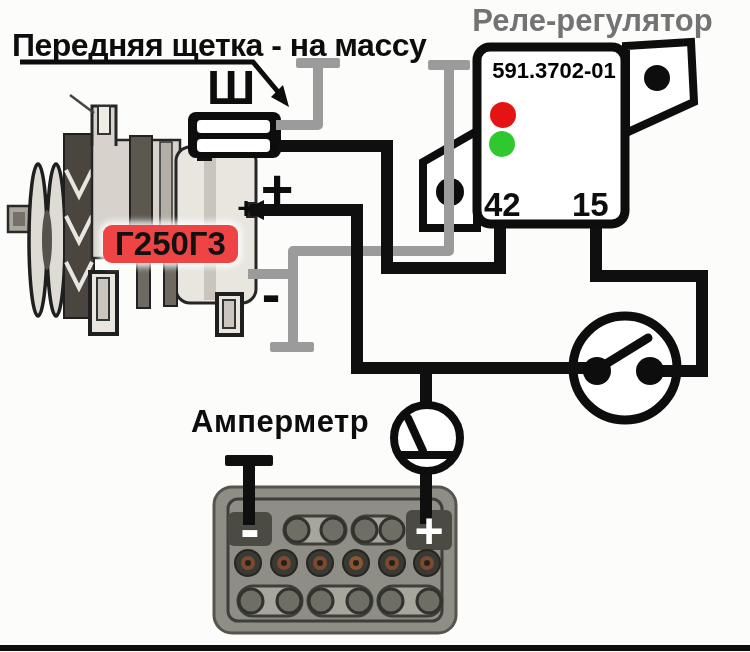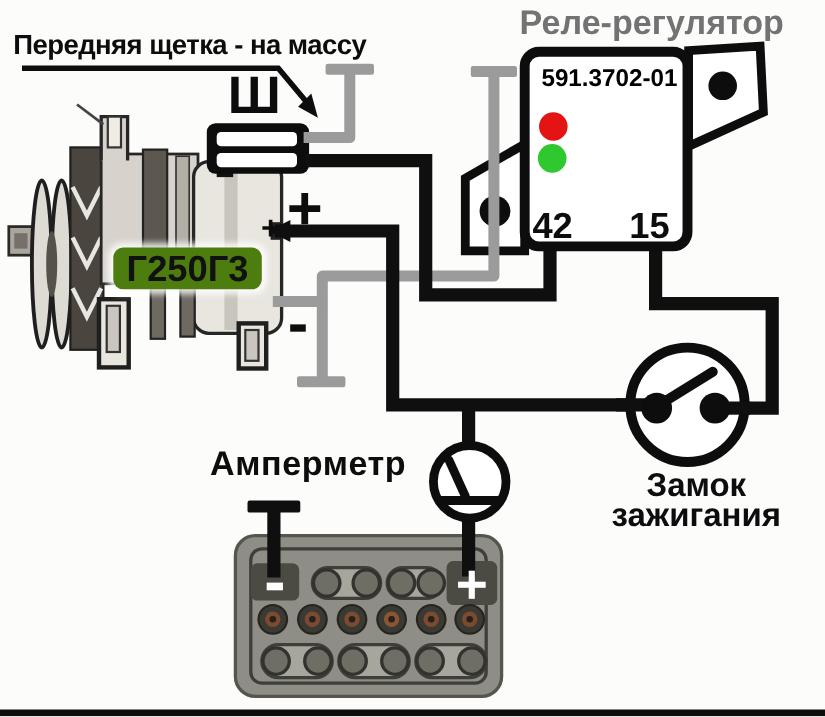--- a/index.html
+++ b/index.html
@@ -4,21 +4,21 @@
 <style>
   html,body{margin:0;padding:0;background:#e8e8e8;}
   #canvas{position:relative;width:750px;height:652px;background:#fcfcfb;overflow:hidden;
           font-family:"Liberation Sans",sans-serif;}
   #wires-svg{position:absolute;left:0;top:0;}
   .t{position:absolute;font-weight:bold;color:#0d0d0d;white-space:nowrap;
      font-family:"Liberation Sans",sans-serif;line-height:1;}
   .sym{display:flex;align-items:center;justify-content:center;overflow:visible;}
   .white{color:#fff;}
   #gen-plate{position:absolute;left:103px;top:225px;width:135px;height:38px;
-     background:#4d7c0f;border-radius:9px;display:flex;align-items:flex-end;justify-content:center;
+     background:#ef4444;border-radius:9px;display:flex;align-items:flex-end;justify-content:center;
      font-size:33px;font-weight:bold;color:#111;box-shadow:0 0 6px 4px rgba(255,255,255,.85);}
   #ignition-label{position:absolute;left:538px;top:428px;width:190px;text-align:center;
      font-weight:bold;font-size:30px;line-height:27px;color:#0d0d0d;}
   #relay-title{position:absolute;left:450px;top:3px;width:285px;text-align:center;
      font-weight:bold;font-size:31px;color:#737373;}
   #relay-model{position:absolute;left:480px;top:58px;width:148px;text-align:center;
      font-weight:bold;font-size:22px;color:#000000;}
 </style>
 </head>
 <body>
@@ -172,41 +172,37 @@
   </g>
 
   <g>
     <path d="M20 62 H253 L284 99" fill="none" stroke="#0d0d0d" stroke-width="5"></path>
     <polygon points="289,107 271,97 283,85" fill="#0d0d0d"></polygon>
   </g>
 
   <rect x="0" y="645" width="750" height="6" fill="#0d0d0d"></rect>
 </svg>
 
-<div class="t" style="left:12px;top:29px;font-size:25px;letter-spacing:-0.5px;">Передняя щетка - на массу</div>
+<div class="t" style="left:12px;top:29px;font-size:32px;letter-spacing:-0.5px;">Передняя щетка - на массу</div>
 
 <div class="t" style="left:207px;top:64px;font-size:48px;">Ш</div>
 
 <div id="relay-title">Реле-регулятор</div>
 <div id="relay-model">591.3702-01</div>
 
 <div class="t" style="left:484px;top:188px;font-size:33px;">42</div>
 <div class="t" style="left:572px;top:188px;font-size:33px;">15</div>
 
 <div id="gen-plate">
   <span>Г250Г3</span>
 </div>
 
 <div class="t sym" style="left:255px;top:165px;width:44px;height:48px;font-size:56px;">+</div>
 <div class="t sym" style="left:233px;top:194px;width:26px;height:28px;font-size:30px;">+</div>
 <div class="t sym" style="left:257px;top:286px;width:28px;height:16px;font-size:56px;">-</div>
 
 <div class="t" style="left:191px;top:406px;font-size:31px;letter-spacing:0.5px;">Амперметр</div>
 
-<div id="ignition-label">
-  <div>Замок</div>
-  <div>зажигания</div>
-</div>
 
 <div class="t sym white" style="left:230px;top:514px;width:40px;height:30px;font-size:58px;">-</div>
 <div class="t sym white" style="left:408px;top:510px;width:42px;height:42px;font-size:50px;">+</div>
 
 </div>
 
 </body></html>

